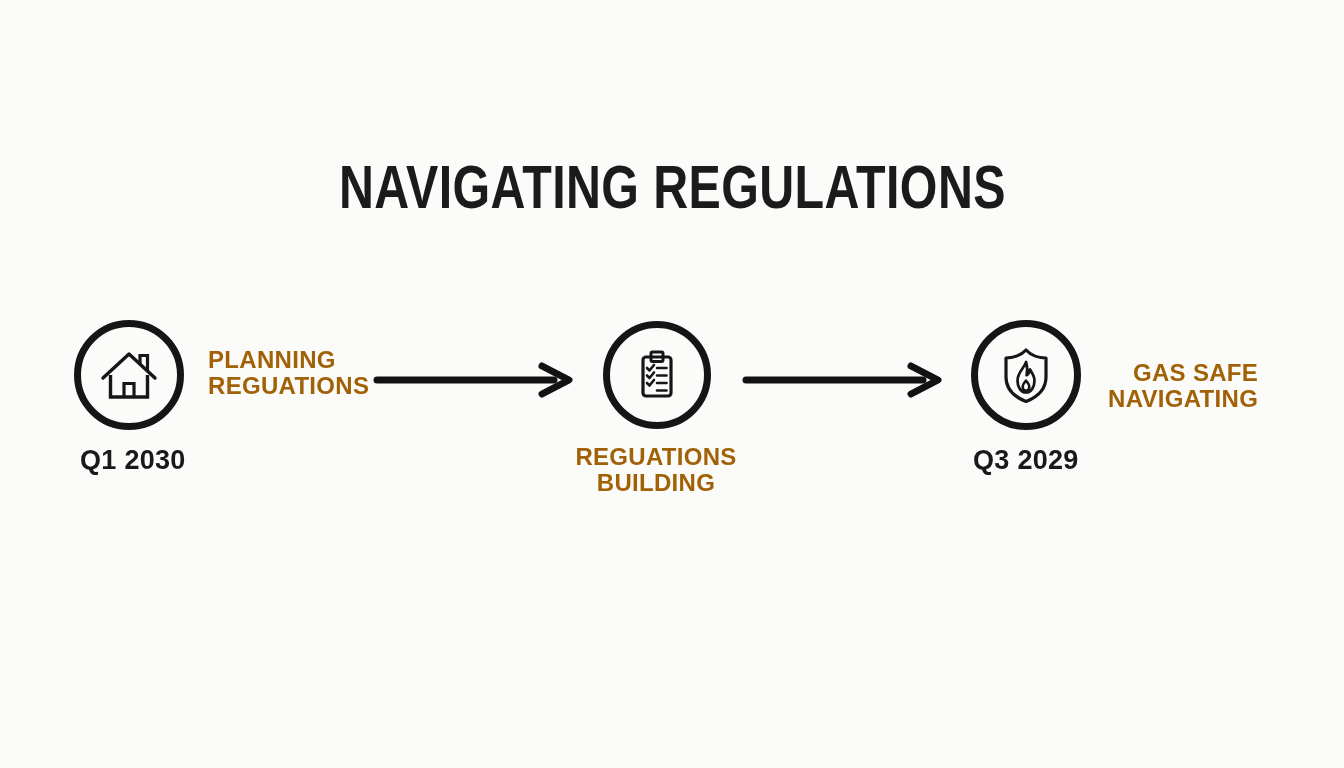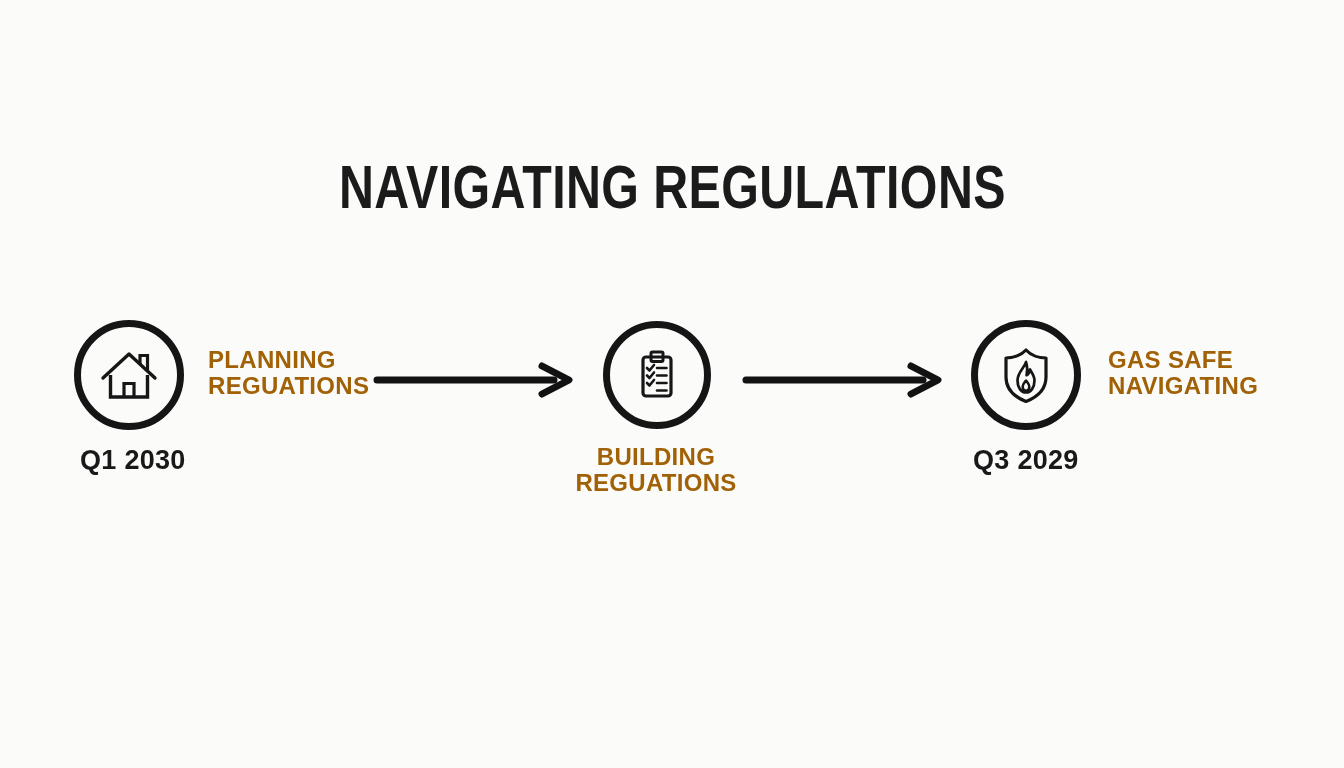--- a/index.html
+++ b/index.html
@@ -60,21 +60,21 @@
     position: absolute;
     font-size: 24px;
     font-weight: 700;
     line-height: 26px;
     letter-spacing: 0.3px;
     color: #a16207;
     white-space: nowrap;
   }
   .label-1 { left: 208px; top: 347px; text-align: left; }
   .label-2 { left: 546px; top: 444px; width: 220px; text-align: center; }
-  .label-3 { left: 1108px; top: 347px; text-align: left; }
+  .label-3 { left: 1108px; top: 360px; text-align: right; }
 
   
   .step-date {
     position: absolute;
     font-size: 27px;
     font-weight: 700;
     letter-spacing: 0.3px;
     color: #191919;
     white-space: nowrap;
   }
@@ -125,22 +125,22 @@
       <path d="M22,25 l2.5,2.5 l4.5,-5.5" stroke-width="2.6" stroke-linecap="round" stroke-linejoin="round"></path>
       <line x1="32" y1="25" x2="41.5" y2="25" stroke-width="2.6" stroke-linecap="round"></line>
       <path d="M22,32.5 l2.5,2.5 l4.5,-5.5" stroke-width="2.6" stroke-linecap="round" stroke-linejoin="round"></path>
       <line x1="32" y1="32.5" x2="41.5" y2="32.5" stroke-width="2.6" stroke-linecap="round"></line>
       <path d="M22,40 l2.5,2.5 l4.5,-5.5" stroke-width="2.6" stroke-linecap="round" stroke-linejoin="round"></path>
       <line x1="32" y1="40" x2="41.5" y2="40" stroke-width="2.6" stroke-linecap="round"></line>
       <line x1="32" y1="47.5" x2="41.5" y2="47.5" stroke-width="2.6" stroke-linecap="round"></line>
     </svg>
   </div>
   <div class="step-label label-2">
+    <div>REGUATIONS</div>
     <div>BUILDING</div>
-    <div>REGUATIONS</div>
   </div>
 
   <svg class="flow-arrow arrow-2" viewBox="0 0 206 42">
     <line x1="5" y1="21" x2="182" y2="21" stroke-width="7" stroke-linecap="round"></line>
     <path d="M170,7 L197,21 L170,35" stroke-width="7" stroke-linecap="round" stroke-linejoin="round"></path>
   </svg>
 
   <div class="step-circle circle-3">
     <svg class="icon-svg" width="64" height="64" viewBox="0 0 64 64">
       <path d="M32,7 C27,12.5 18.5,15 12,15 L12,34 C12,46 20.5,54 32,58.5 C43.5,54 52,46 52,34 L52,15 C45.5,15 37,12.5 32,7 Z" stroke-width="3.2" stroke-linejoin="round"></path>

